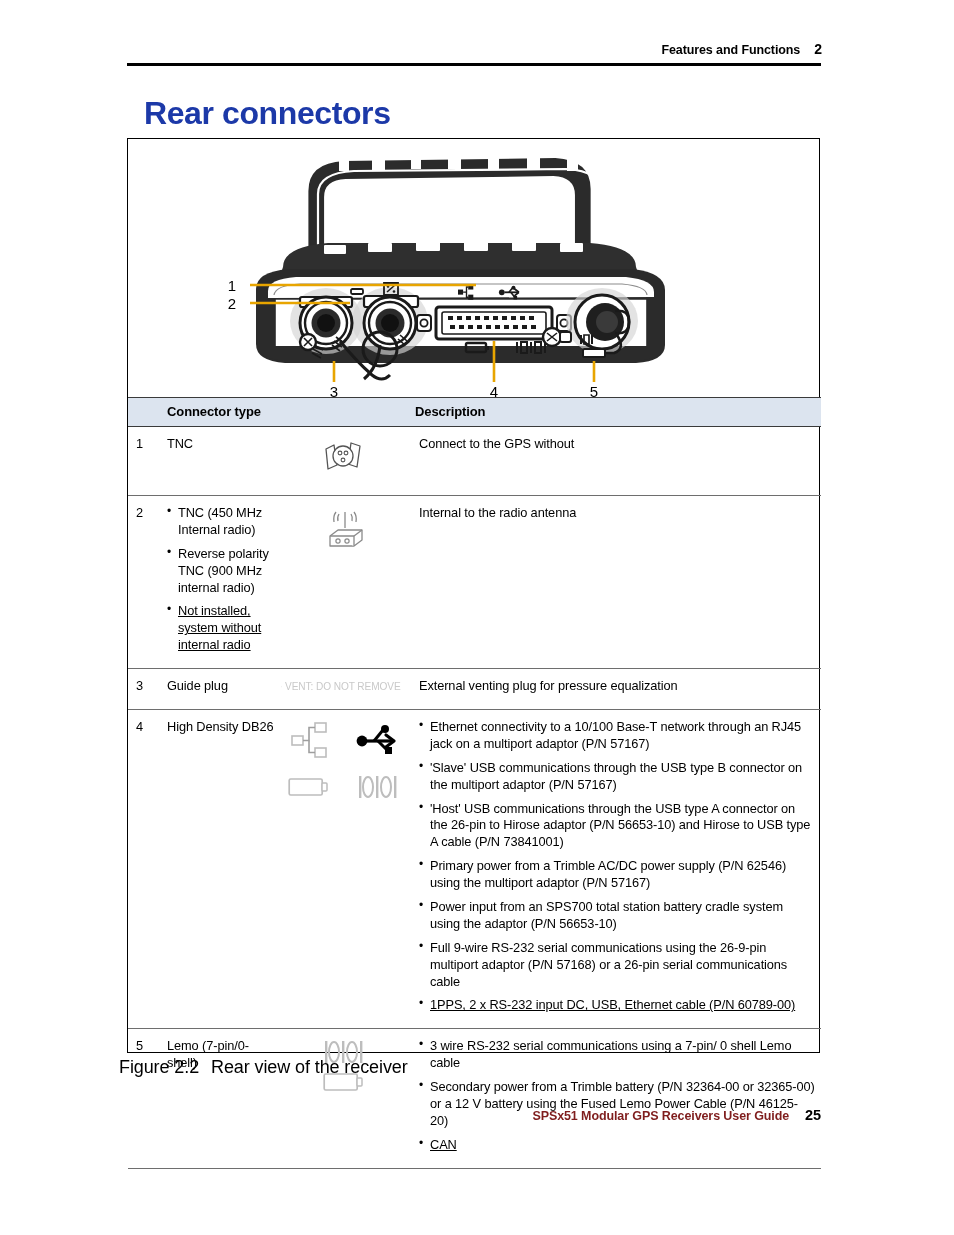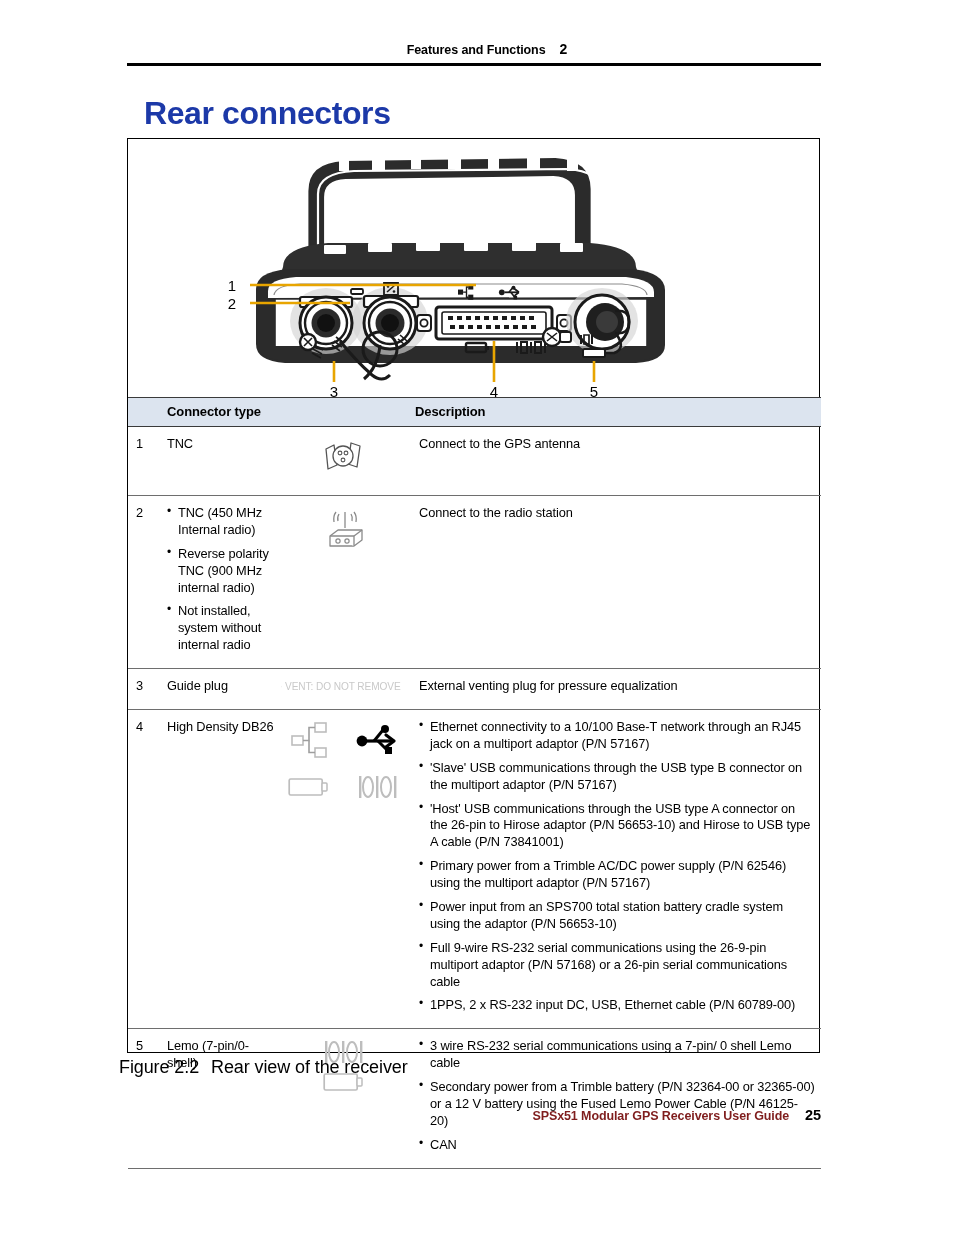--- a/index.html
+++ b/index.html
@@ -13,24 +13,24 @@
   body {
     font-family: "Liberation Sans", sans-serif;
     color: #000000;
     position: relative;
     overflow: hidden;
   }
 
   
   .page-header {
     position: absolute;
-    left: 140px;
+    left: 128px;
     top: 40px;
     width: 694px;
-    text-align: center;
+    text-align: right;
   }
   .page-header .hdr-text {
     font-size: 12.5px;
     font-weight: bold;
     letter-spacing: -0.1px;
     display: inline;
   }
   .page-header .hdr-chapter {
     font-size: 14px;
     font-weight: bold;
@@ -120,21 +120,21 @@
   
   .spacer-row td { border-bottom: none !important; height: 34px; padding: 0 !important; }
 
   
   ul.blist { list-style: none; }
   ul.blist li {
     position: relative;
     padding-left: 11px;
     margin-bottom: 7px;
   }
-  ul.blist li:last-child { margin-bottom: 0; }
+  ul.blist li:last-child { margin-bottom: 0; text-decoration: underline; }
   ul.blist li::before {
     content: "\2022";
     position: absolute;
     left: 0;
     top: -1px;
     font-size: 12px;
   }
 
   
   .icon-wrap { display: flex; align-items: flex-start; justify-content: flex-start; }
@@ -421,21 +421,21 @@
                 <path d="M5 12 L13 8 L16 28 L7 32 Z"></path>
                 <path d="M30 6 L39 9 L36 30 L27 27 Z"></path>
               </g>
               <circle cx="22" cy="19" r="10" fill="#ffffff" stroke="#555" stroke-width="1.3"></circle>
               <circle cx="19" cy="16" r="1.9" fill="none" stroke="#555" stroke-width="1.1"></circle>
               <circle cx="25" cy="16" r="1.9" fill="none" stroke="#555" stroke-width="1.1"></circle>
               <circle cx="22" cy="23" r="1.9" fill="none" stroke="#555" stroke-width="1.1"></circle>
             </svg>
           </div>
         </td>
-        <td class="td-desc">Connect to the GPS antenna</td>
+        <td class="td-desc">Connect to the GPS without</td>
       </tr>
 
       <tr>
         <td class="td-num">2</td>
         <td class="td-type">
           <ul class="blist">
             <li>TNC (450 MHz Internal radio)</li>
             <li>Reverse polarity TNC (900 MHz internal radio)</li>
             <li>Not installed, system without internal radio</li>
           </ul>
@@ -453,21 +453,21 @@
               <g fill="#ffffff" stroke="#8a8a8a" stroke-width="1.3" stroke-linejoin="round">
                 <path d="M9 30 L17 24 L41 24 L41 34 L33 40 L9 40 Z"></path>
                 <path d="M9 30 L33 30 L33 40"></path>
                 <path d="M33 30 L41 24"></path>
               </g>
               <circle cx="17" cy="35" r="2.1" fill="none" stroke="#8a8a8a" stroke-width="1.2"></circle>
               <circle cx="26" cy="35" r="2.1" fill="none" stroke="#8a8a8a" stroke-width="1.2"></circle>
             </svg>
           </div>
         </td>
-        <td class="td-desc">Connect to the radio station</td>
+        <td class="td-desc">Internal to the radio antenna</td>
       </tr>
 
       <tr>
         <td class="td-num">3</td>
         <td class="td-type">Guide plug</td>
         <td class="td-icon" style="padding-left:0 !important;padding-right:0 !important;">
           <div class="vent-label">
             <svg width="14" height="13" viewBox="0 0 14 13">
               <path d="M7 1 L13 12 L1 12 Z" fill="none" stroke="#c9c9c9" stroke-width="1.2" stroke-linejoin="round"></path>
               <path d="M7 5 L7 8.6" stroke="#c9c9c9" stroke-width="1.2"></path>

